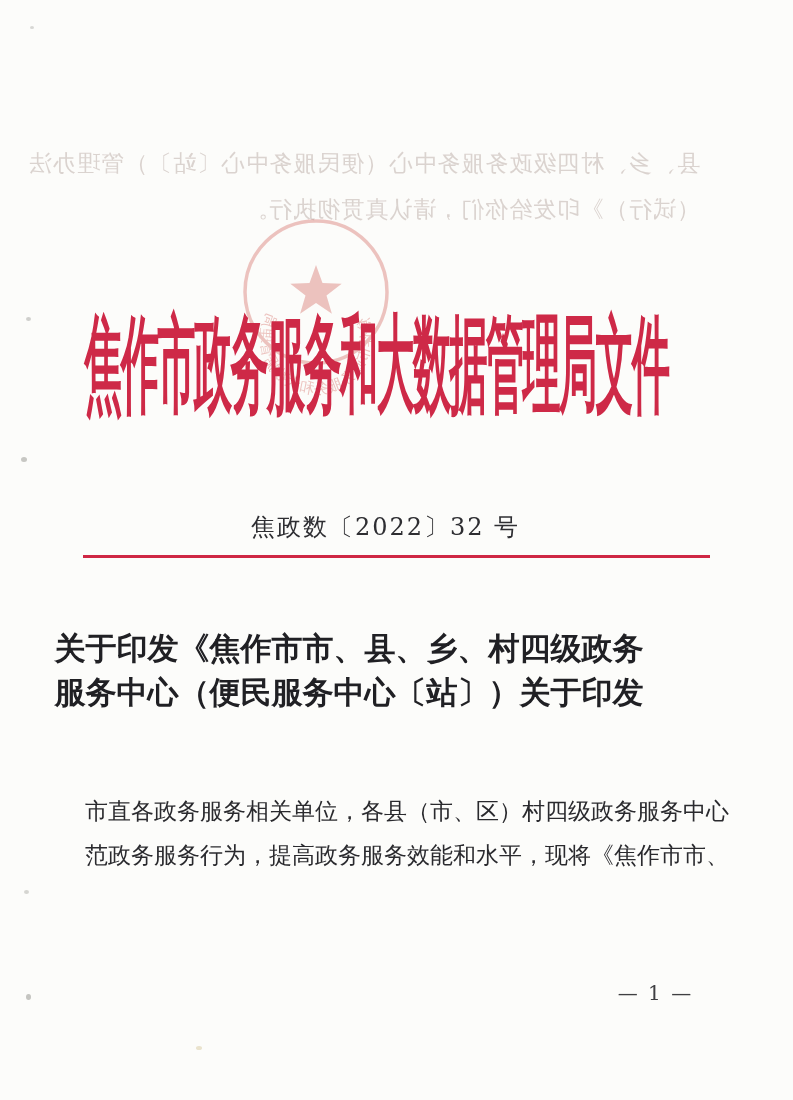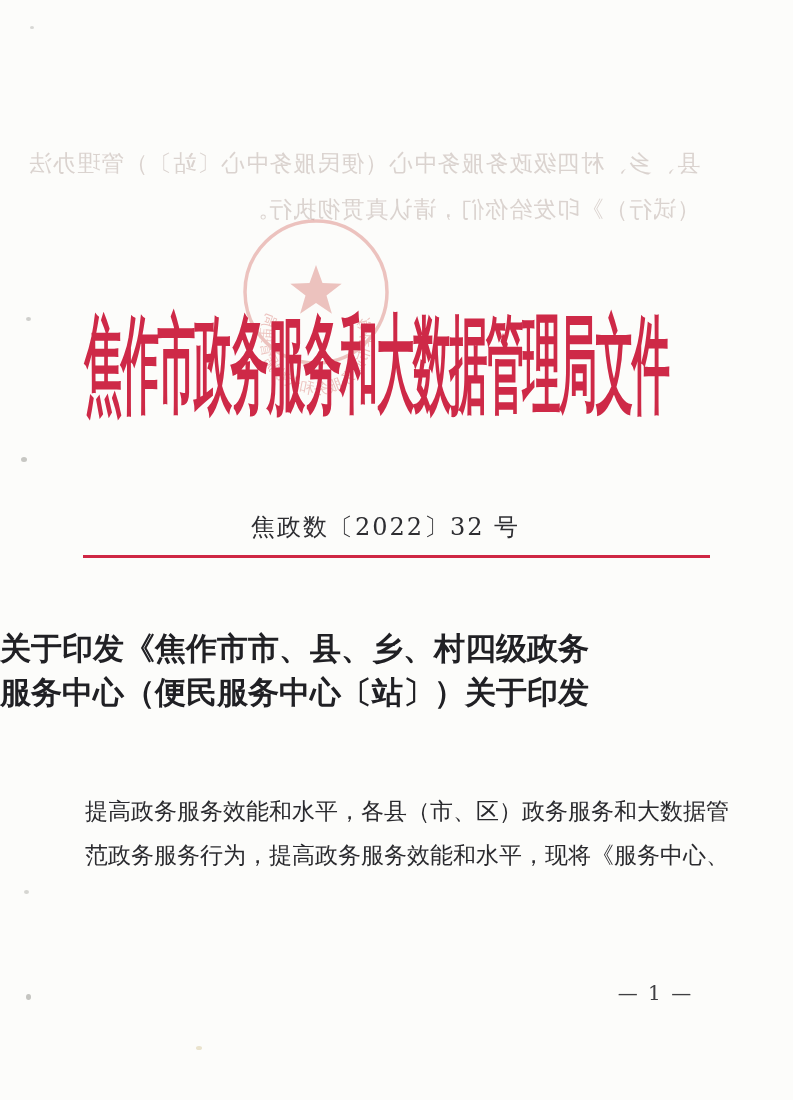--- a/index.html
+++ b/index.html
@@ -45,21 +45,21 @@
     color:#2e2e32;
   }
 
   .redline {
     position:absolute; left:83px; top:555px; width:627px; height:3px;
     background:#cf2744;
   }
 
   .title {
     position:absolute; top:626px; left:0; width:698px;
-    text-align:left;
+    text-align:center;
     font-size:31px; line-height:44px; font-weight:bold;
     color:#202024;
   }
 
   .bodytext {
     position:absolute; top:790px; left:85px; width:645px;
     font-size:23px; line-height:43.5px;
     color:#2a2a2e;
   }
   .bl { white-space:nowrap; }
@@ -102,22 +102,22 @@
   <div class="docno">焦政数〔2022〕32 号</div>
 
   <div class="redline"></div>
 
   <div class="title">
     <div>关于印发《焦作市市、县、乡、村四级政务</div>
     <div>服务中心（便民服务中心〔站〕）关于印发</div>
   </div>
 
   <div class="bodytext">
-    <div class="bl">提高政务服务效能和水平，各县（市、区）政务服务和大数据管</div>
-    <div class="bl">范政务服务行为，提高政务服务效能和水平，现将《服务中心、</div>
+    <div class="bl">市直各政务服务相关单位，各县（市、区）村四级政务服务中心</div>
+    <div class="bl">范政务服务行为，提高政务服务效能和水平，现将《焦作市市、</div>
   </div>
 
   <div class="pageno">— 1 —</div>
 
   <div class="speck" style="left:26px; top:317px; width:5px; height:4px; background:#9a9a94; opacity:.45;"></div>
   <div class="speck" style="left:21px; top:457px; width:6px; height:5px; background:#92928c; opacity:.5;"></div>
   <div class="speck" style="left:24px; top:890px; width:5px; height:4px; background:#9a9a94; opacity:.4;"></div>
   <div class="speck" style="left:26px; top:994px; width:5px; height:6px; background:#8e8e88; opacity:.5;"></div>
   <div class="speck" style="left:196px; top:1046px; width:6px; height:4px; background:#d8c9a0; opacity:.5;"></div>
   <div class="speck" style="left:30px; top:26px; width:4px; height:3px; background:#a0a09a; opacity:.4;"></div>

